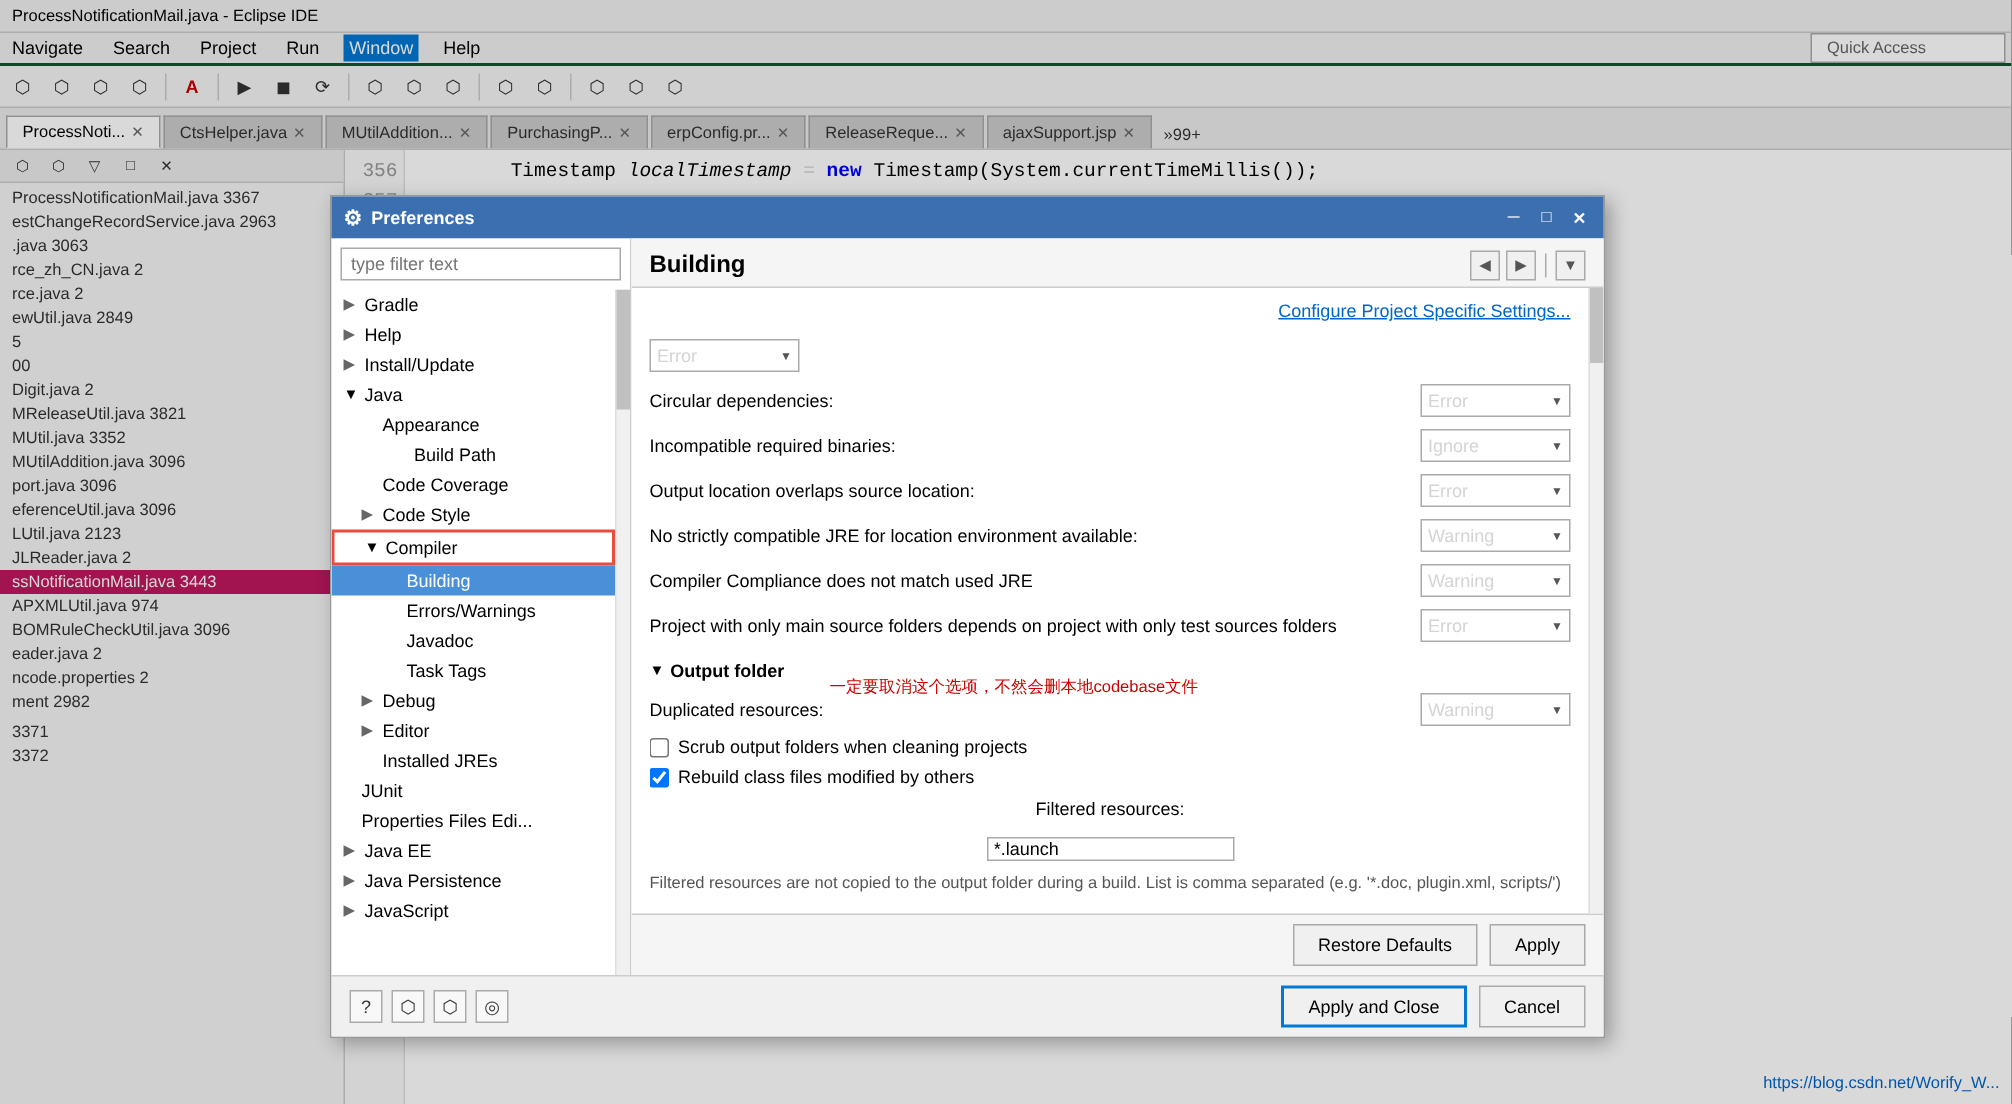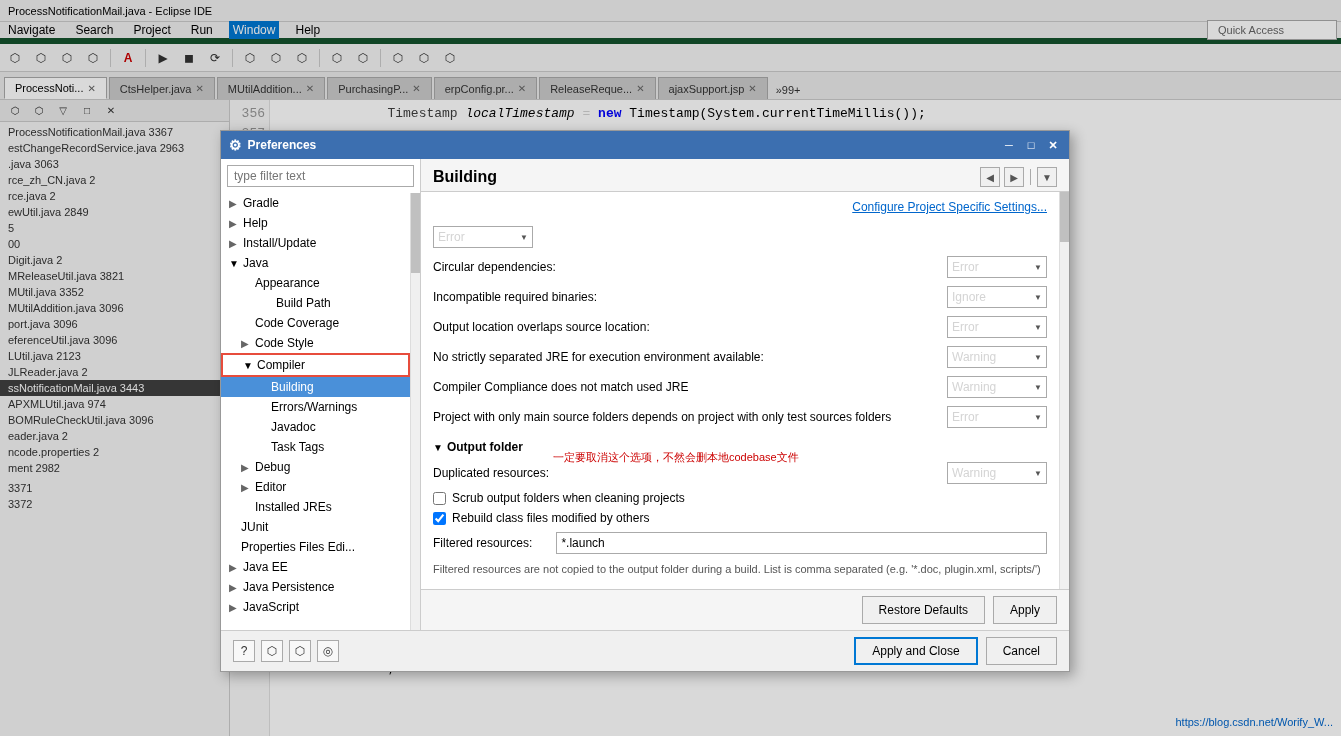--- a/index.html
+++ b/index.html
@@ -27,21 +27,21 @@
     }
     .ide-title-text { flex: 1; }
     .ide-menubar {
       background: #f0f0f0;
       height: 22px;
       display: flex;
       align-items: center;
       padding: 0 4px;
       font-size: 12px;
       color: #000;
-      border-bottom: 6px solid #14532d;
+      border-bottom: 2px solid #14532d;
       gap: 12px;
     }
     .ide-menubar span { padding: 2px 4px; cursor: pointer; }
     .ide-menubar span.active { background: #0078d4; color: #fff; }
     .ide-toolbar {
       background: #f5f5f5;
       height: 28px;
       display: flex;
       align-items: center;
       padding: 0 4px;
@@ -125,21 +125,21 @@
     .file-list { padding: 2px 0; }
     .file-item {
       padding: 2px 8px;
       font-size: 11px;
       color: #333;
       cursor: pointer;
       white-space: nowrap;
       overflow: hidden;
       text-overflow: ellipsis;
     }
-    .file-item.selected { background: #404040; color: #fff; }
+    .file-item.selected { background: #be185d; color: #fff; }
 
     
     .editor-area {
       flex: 1;
       background: #fff;
       overflow: hidden;
       position: relative;
     }
 
     
@@ -346,21 +346,22 @@
     }
     .checkbox-row input[type=checkbox] {
       width: 13px; height: 13px;
       cursor: pointer;
     }
 
     .text-input-row {
       display: flex;
       align-items: center;
       padding: 4px 0;
-      gap: 24px;
+      gap: 12px;
+      flex-direction: column;
     }
     .text-input-label {
       font-size: 12px;
       color: #000;
       white-space: nowrap;
     }
     .text-input-field {
       flex: 1;
       height: 22px;
       border: 1px solid #aaa;
@@ -578,21 +579,21 @@
   </div>
 
   <div class="editor-area">
     <div class="code-with-lines">
       <div class="gutter">
         <div>356</div>
         <div>357</div>
       </div>
       <div class="code-body">
         <div>
-          &nbsp;&nbsp;&nbsp;&nbsp;&nbsp;&nbsp;&nbsp;&nbsp;<span style="color:#404040;margin-left:47px;">Timestamp</span> <span style="color:#000; font-style:italic;">localTimestamp</span> = <span style="color:#0000ff; font-weight:bold;">new</span> <span style="color:#000;">Timestamp(System.currentTimeMillis());</span>
+          &nbsp;&nbsp;&nbsp;&nbsp;&nbsp;&nbsp;&nbsp;&nbsp;<span style="color:#000000;">Timestamp</span> <span style="color:#000; font-style:italic;">localTimestamp</span> = <span style="color:#0000ff; font-weight:bold;">new</span> <span style="color:#000;">Timestamp(System.currentTimeMillis());</span>
         </div>
         <div>&nbsp;</div>
         <div style="margin-top:100px; padding-left:20px; color:#666; font-size:12px;">
           <span style="color:#000;">" + dateStr2);</span>
         </div>
         <div style="padding-left:20px; color:#666; font-size:12px;">
           <span style="color:#000;">ion &gt;&gt;isOverdue= **********</span>
         </div>
         <div style="padding-left:20px; color:#666; font-size:12px;">
           <span style="color:#000;">(content, title);</span>
@@ -761,21 +762,21 @@
 
             <div class="form-row">
               <span class="form-label">Output location overlaps source location:</span>
               <div class="form-select">
                 <span>Error</span>
                 <span class="form-select-arrow">▼</span>
               </div>
             </div>
 
             <div class="form-row">
-              <span class="form-label">No strictly separated JRE for execution environment available:</span>
+              <span class="form-label">No strictly compatible JRE for location environment available:</span>
               <div class="form-select">
                 <span>Warning</span>
                 <span class="form-select-arrow">▼</span>
               </div>
             </div>
 
             <div class="form-row">
               <span class="form-label">Compiler Compliance does not match used JRE</span>
               <div class="form-select">
                 <span>Warning</span>

